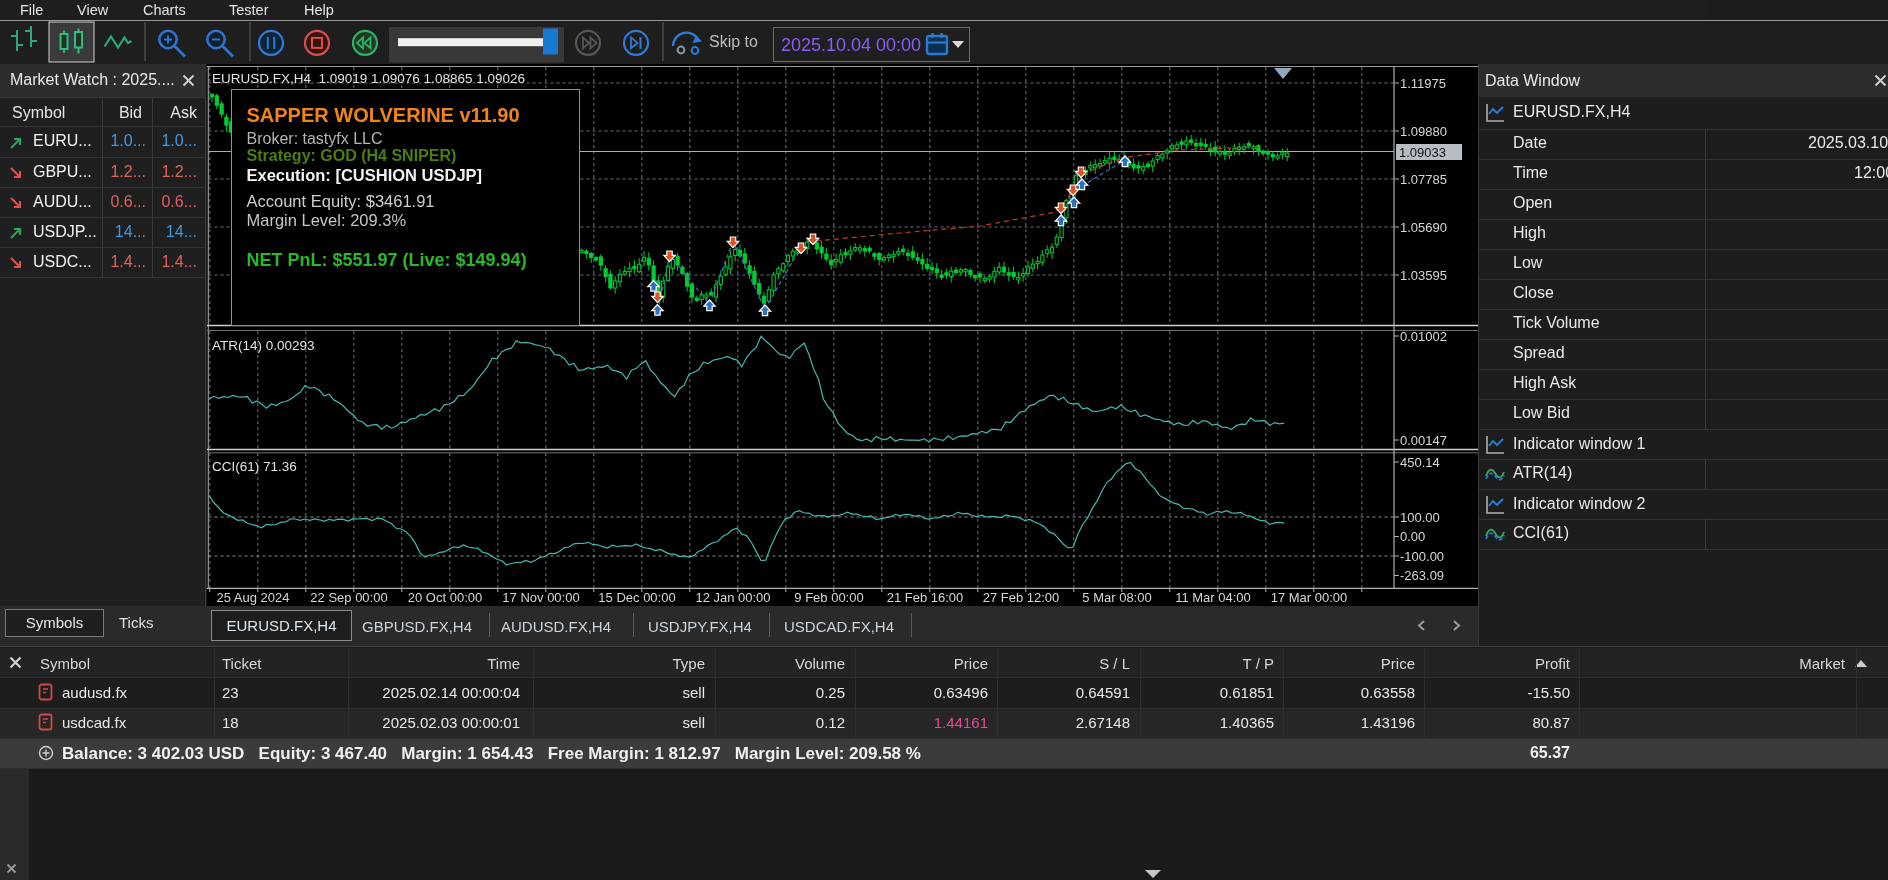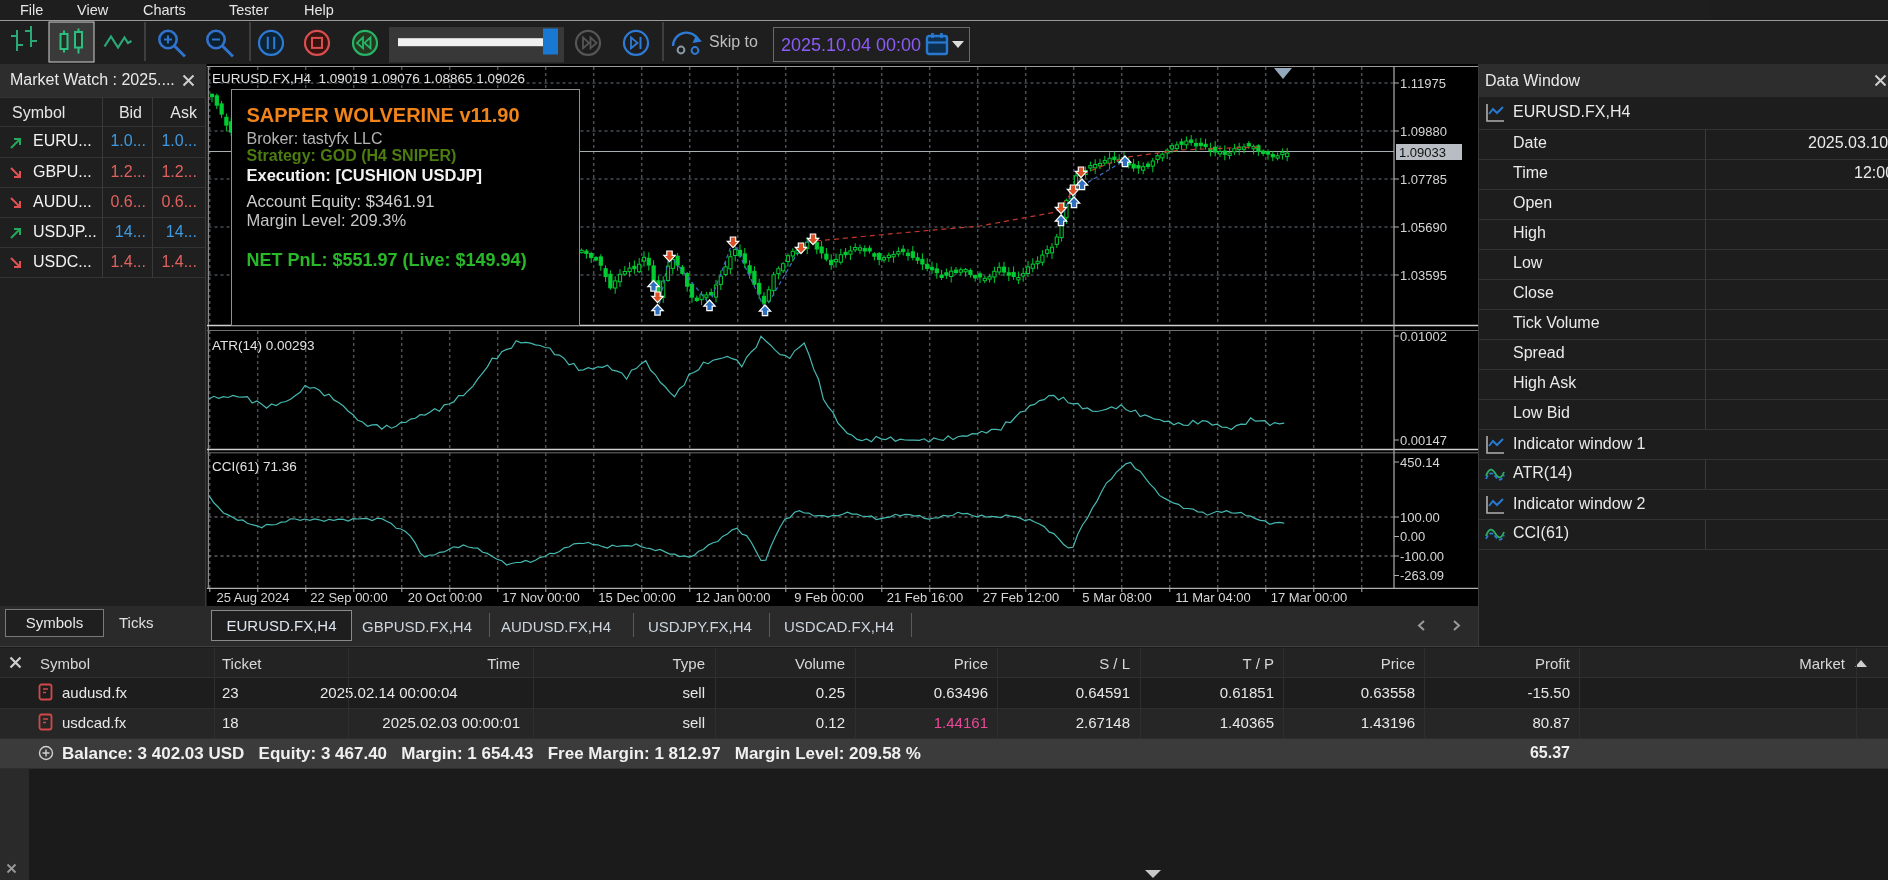--- a/index.html
+++ b/index.html
@@ -676,21 +676,21 @@
 <div class="abs" style="left:1645px;top:655px;width:200px;text-align:right;font-size:15px;color:#d8d8d8;">Market</div>
 <svg class="abs" style="left:1854px;top:659px" width="14" height="9" viewBox="0 0 14 9">
     <path d="M7 1 L13 8 L1 8 Z" fill="#cfcfcf"></path>
   </svg>
 <svg class="abs" style="left:38px;top:683px" width="15" height="18" viewBox="0 0 15 18">
     <rect x="1.5" y="1.5" width="12" height="15" rx="2" fill="none" stroke="#d24848" stroke-width="1.8"></rect>
     <path d="M5 6 H10 M5 9.5 H8" stroke="#d24848" stroke-width="1.6"></path>
   </svg>
 <div class="abs" style="left:62px;top:684px;font-size:15px;color:#e8e8e8;">audusd.fx</div>
 <div class="abs" style="left:222px;top:684px;font-size:15px;color:#e8e8e8;">23</div>
-<div class="abs" style="left:320px;top:684px;width:200px;font-size:15px;color:#e8e8e8;">2025.02.14 00:00:04</div>
+<div class="abs" style="left:320px;top:684px;width:200px;text-align:right;font-size:15px;color:#e8e8e8;">2025.02.14 00:00:04</div>
 <div class="abs" style="left:505px;top:684px;width:200px;text-align:right;font-size:15px;color:#e8e8e8;">sell</div>
 <div class="abs" style="left:645px;top:684px;width:200px;text-align:right;font-size:15px;color:#e8e8e8;">0.25</div>
 <div class="abs" style="left:788px;top:684px;width:200px;text-align:right;font-size:15px;color:#e8e8e8;">0.63496</div>
 <div class="abs" style="left:930px;top:684px;width:200px;text-align:right;font-size:15px;color:#e8e8e8;">0.64591</div>
 <div class="abs" style="left:1074px;top:684px;width:200px;text-align:right;font-size:15px;color:#e8e8e8;">0.61851</div>
 <div class="abs" style="left:1215px;top:684px;width:200px;text-align:right;font-size:15px;color:#e8e8e8;">0.63558</div>
 <div class="abs" style="left:1370px;top:684px;width:200px;text-align:right;font-size:15px;color:#e8e8e8;">-15.50</div>
 <svg class="abs" style="left:38px;top:713px" width="15" height="18" viewBox="0 0 15 18">
     <rect x="1.5" y="1.5" width="12" height="15" rx="2" fill="none" stroke="#d24848" stroke-width="1.8"></rect>
     <path d="M5 6 H10 M5 9.5 H8" stroke="#d24848" stroke-width="1.6"></path>

